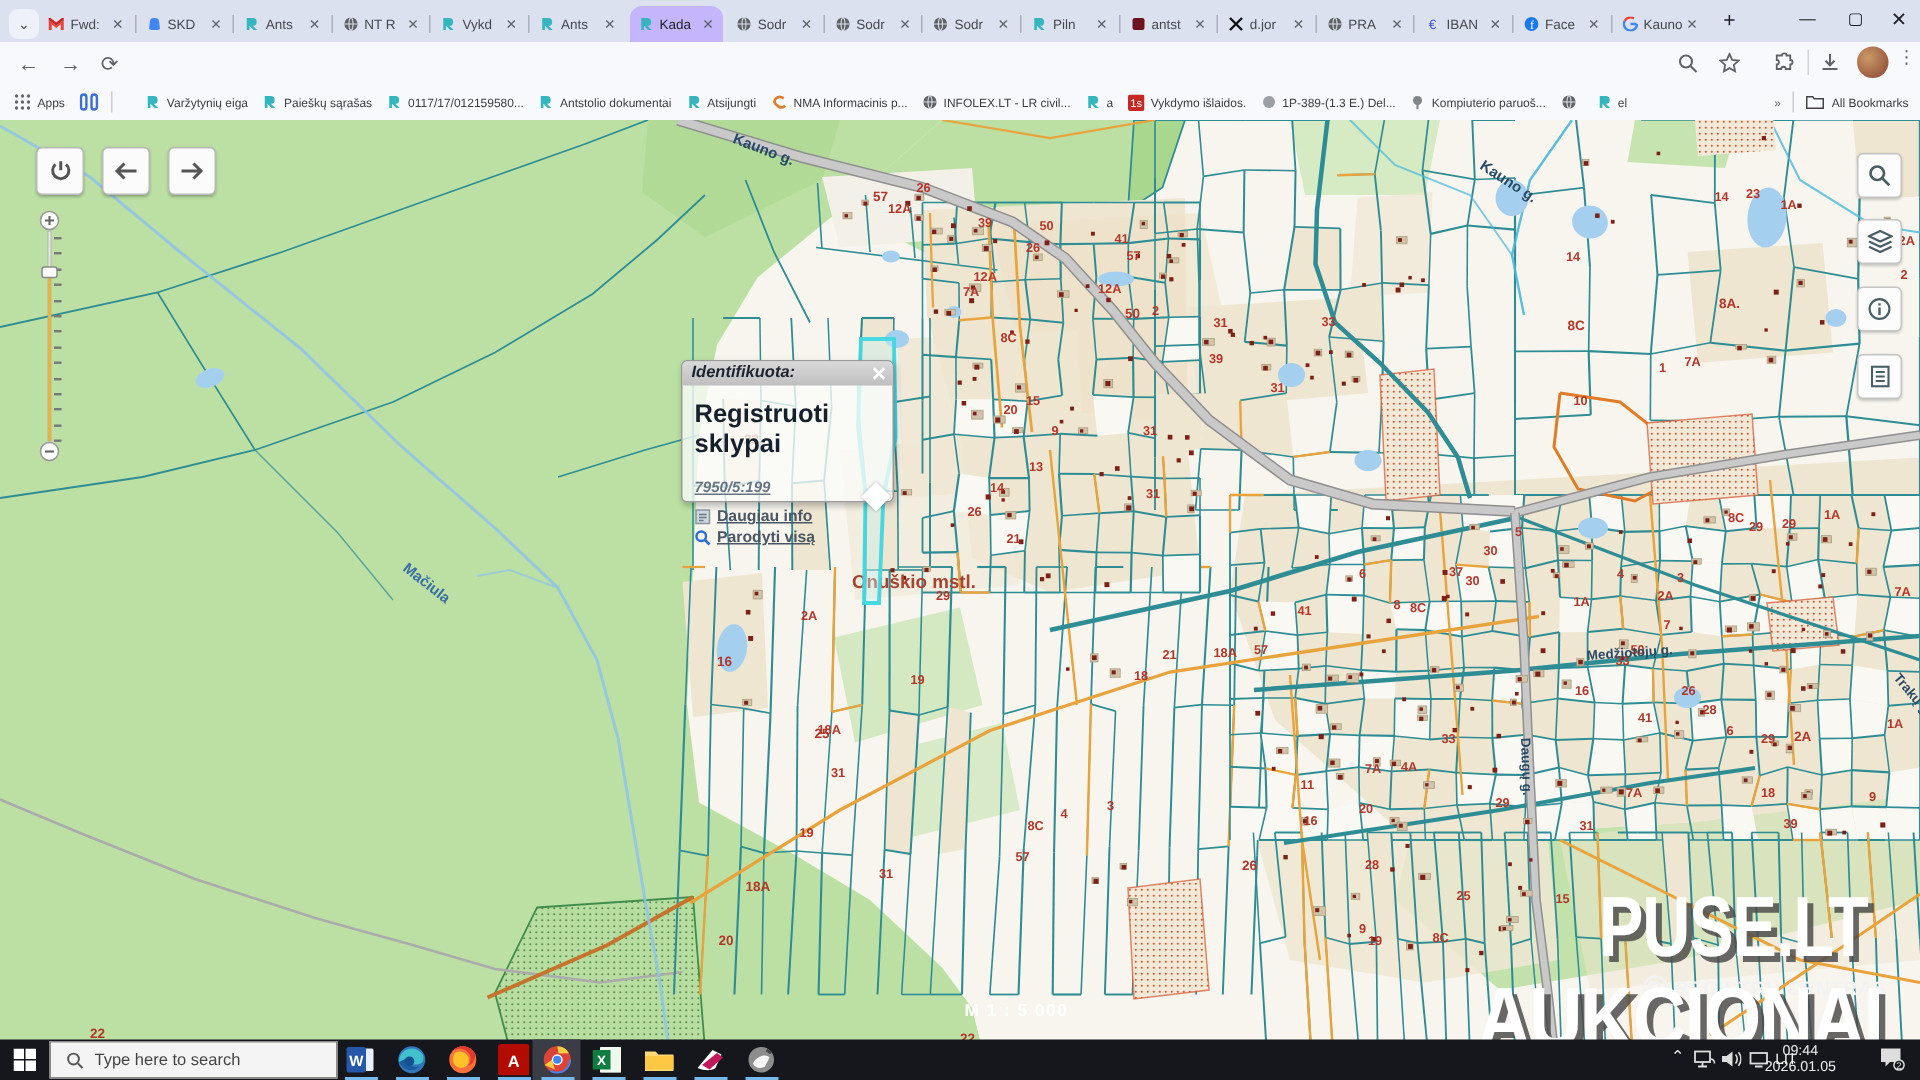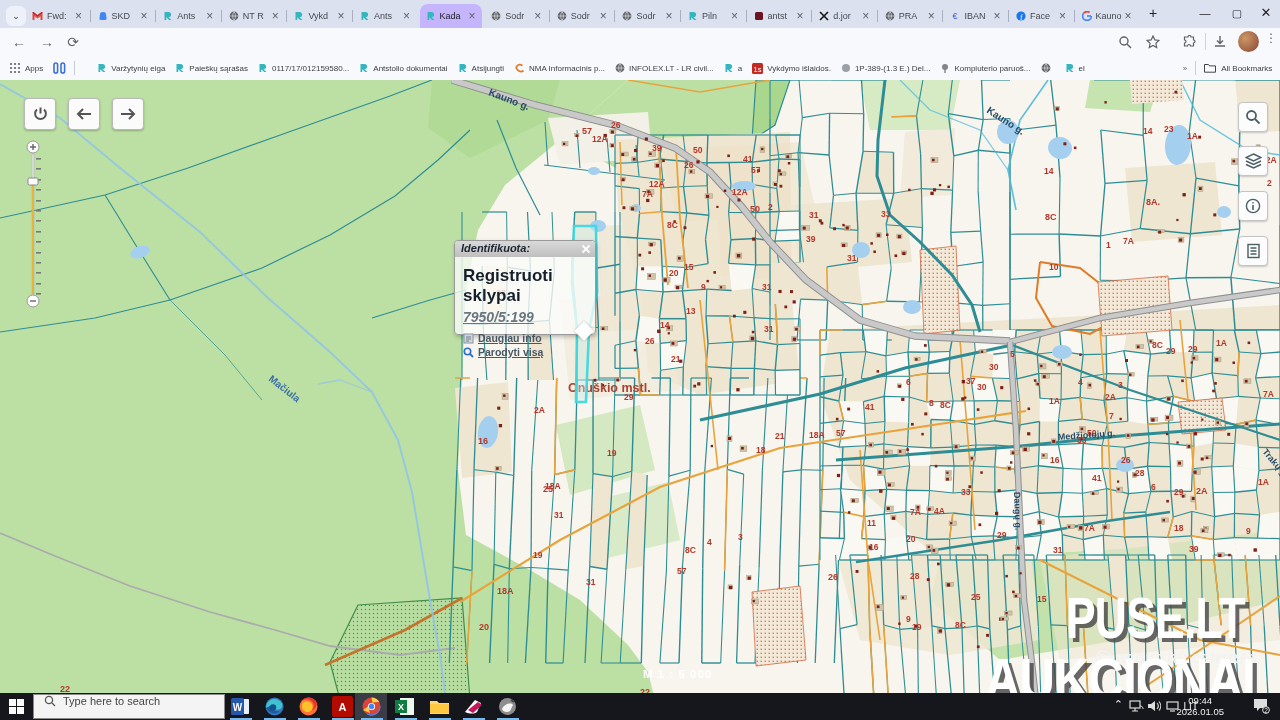--- a/index.html
+++ b/index.html
@@ -25,33 +25,33 @@
 
 #map{position:absolute;left:0;top:80px;width:1280px;height:640px}
 
 .mbtn{position:absolute;width:32px;height:32px;background:#fbfbfb;border:1px solid #b9b9b9;border-radius:4px;box-shadow:0 1px 2px rgba(0,0,0,.25);display:flex;align-items:center;justify-content:center}
 .mbtn2{position:absolute;width:30px;height:30px;background:#fcfcfc;border:1px solid #c4c4c4;border-radius:4px;box-shadow:0 1px 2px rgba(0,0,0,.2);display:flex;align-items:center;justify-content:center}
 
 #popup{position:absolute;left:454px;top:240px;width:142px;height:95px;border-radius:4px;border:1px solid #9a9a9a;background:rgba(251,251,249,.78);box-shadow:1px 2px 4px rgba(0,0,0,.25);font-size:11px}
 #popup .hd{height:16px;border-radius:3px 3px 0 0;background:linear-gradient(#d9d9d9,#bfbfbf);color:#1b2430;font-weight:bold;font-style:italic;font-size:11px;padding:1px 6px;position:relative}
 #popup .bd{padding:9px 8px 0}
 #popup .t1{font-weight:bold;color:#16202c;font-size:17px}
-#popup .t2{font-weight:bold;font-style:italic;text-decoration:underline;color:#6a7582;font-size:14px;margin-top:3px}
+#popup .t2{font-weight:bold;font-style:italic;text-decoration:underline;color:#6a7582;font-size:10px;margin-top:14px}
 #popup .lk{color:#4a5663;text-decoration:underline;font-weight:bold;font-size:10.5px;margin-top:2px;display:flex;align-items:center}
 #popup .lk svg{margin-right:4px}
 
 #bbar{position:absolute;left:0;top:660px;width:1280px;height:33px;background:rgba(52,56,46,.72);color:#fff}
 #bbar .ic{position:absolute;top:7px}
 #scale{position:absolute;left:643px;top:668px;color:#fff;font-size:11.5px;font-weight:bold;letter-spacing:1px}
 #rclogo{position:absolute;left:1095px;top:650px;color:#f2f2f2;font-size:13px;font-weight:bold;letter-spacing:.5px}
 
 .wm{position:absolute;color:#fff;font-weight:bold;font-family:"Liberation Sans",sans-serif;text-shadow:5px 4px 0 rgba(72,72,72,.82);line-height:1;z-index:30}
 
 #taskbar{position:absolute;left:0;top:693px;width:1280px;height:27px;background:#15171c;z-index:40}
-#tsearchbox{position:absolute;left:33px;top:1px;width:192px;height:25px;background:#f4f4f4;border:1px solid #8a8a8a;color:#444;font-size:11px;display:flex;align-items:flex-start}
+#tsearchbox{position:absolute;left:33px;top:1px;width:192px;height:25px;background:#f4f4f4;border:1px solid #8a8a8a;color:#444;font-size:11px;display:flex;align-items:center}
 .tico{position:absolute;top:3px;width:21px;height:21px}
 .tund{position:absolute;top:25px;height:2px;background:#76b9ed}
 #tray{position:absolute;right:0;top:0;height:27px;color:#eee;font-size:10px}
 </style></head>
 <body>
 <div id="screen">
   <div id="tabstrip">
     <div id="tsearch">⌄</div>
     <div class="tsep" style="left:90px"></div>
       <div class="tsep" style="left:155px"></div>

